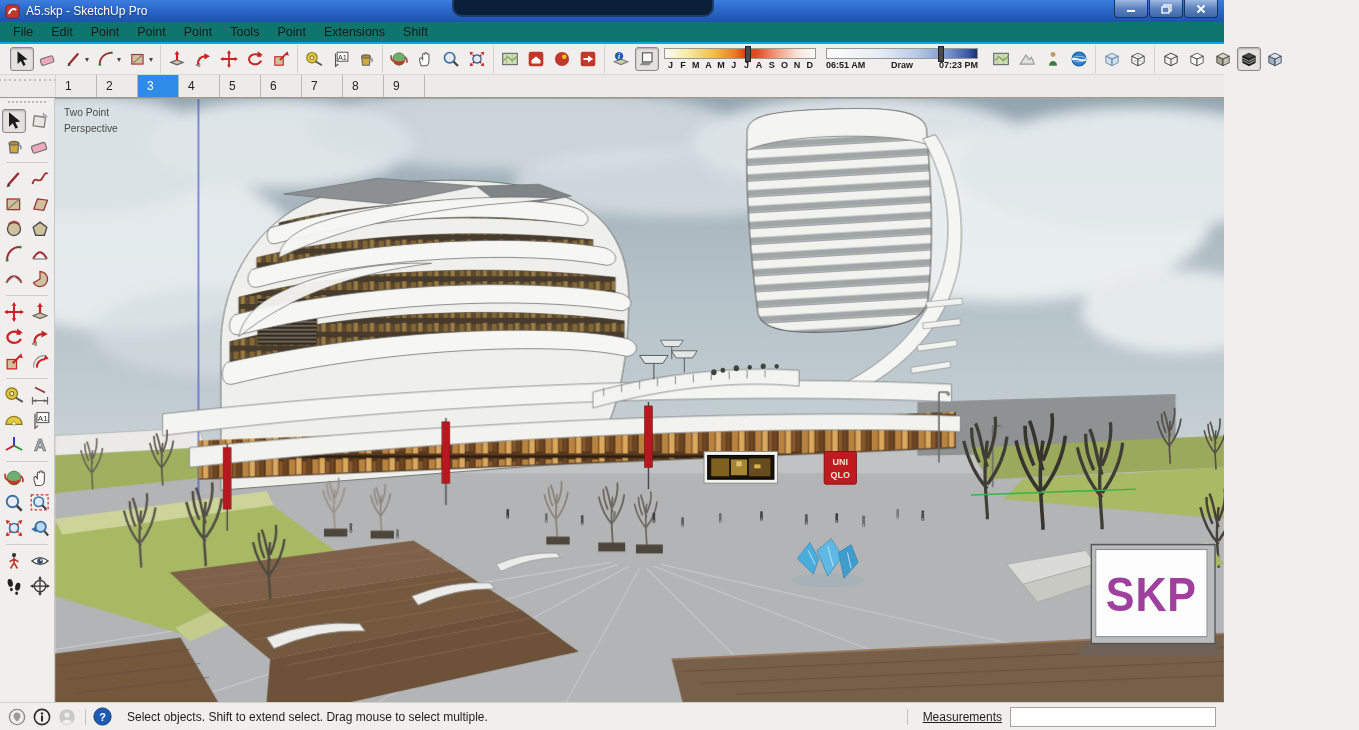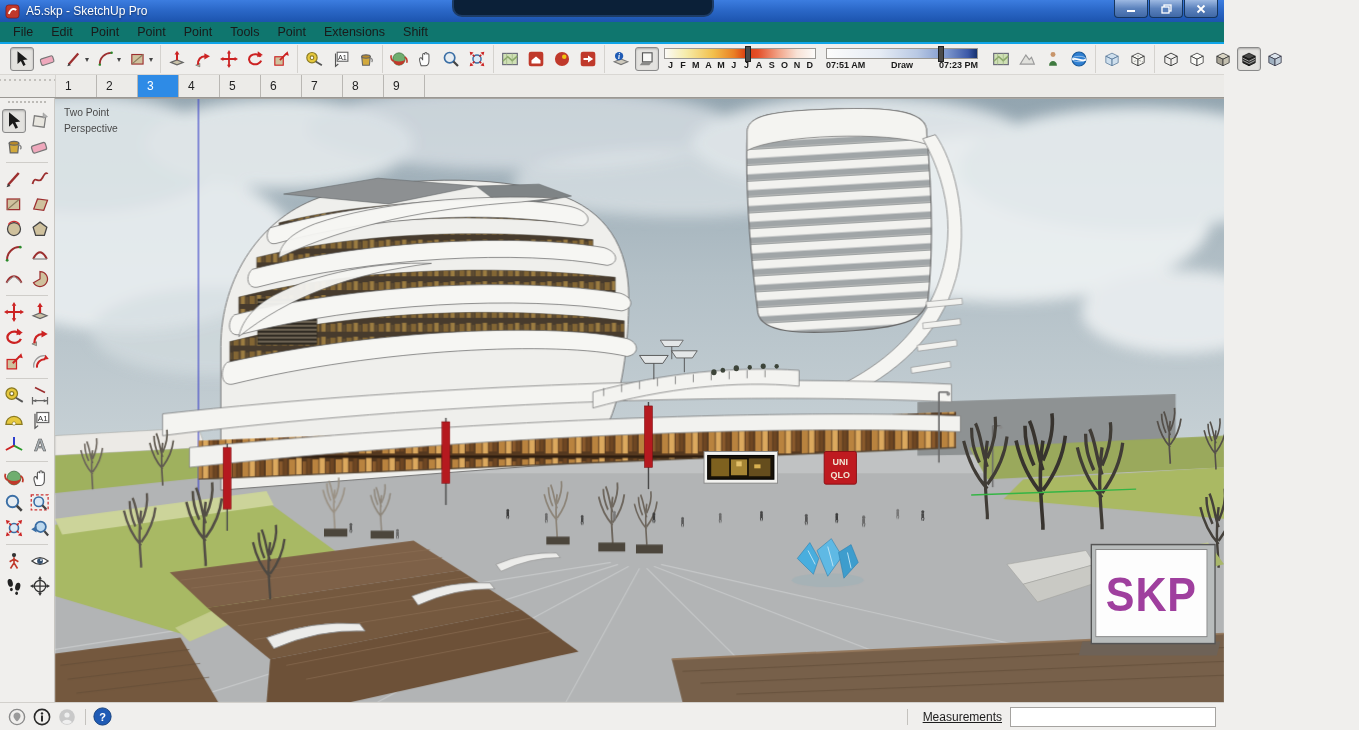--- a/index.html
+++ b/index.html
@@ -502,21 +502,21 @@
               <span>O</span>
               <span>N</span>
               <span>D</span>
             </div>
         </div>
         <div class="slider">
           <div class="slider-bar time-bar">
               <div class="slider-handle" id="time-handle" style="left: 74%;"></div>
             </div>
           <div class="slider-labels times">
-            <span>07:51 AM</span>
+            <span>06:51 AM</span>
             <span style="font-weight:bold;">Draw</span>
             <span>07:23 PM</span>
           </div>
         </div>
       </div>
     </div>
     <span id="toolbar-right" style="display:flex;align-items:center;">
         <div class="tgroup">
           <button class="tbtn">
             <svg class="ticon" viewBox="0 0 16 16">
@@ -1139,19 +1139,20 @@
           <path d="M4.2 14.2 C4.8 10.8 13.2 10.8 13.8 14.2 A 7.8 7.8 0 0 1 4.2 14.2 Z" fill="#efefef"></path>
         </svg>
     </span>
     <span class="sdiv"></span>
     <span class="sicon">
       <svg width="19" height="19" viewBox="0 0 19 19">
           <circle cx="9.5" cy="9.5" r="8.6" fill="#1f5bb5" stroke="#14407f"></circle>
           <text x="9.5" y="13.5" font-size="11" font-weight="bold" text-anchor="middle" fill="#fff" font-family="Liberation Sans, sans-serif">?</text>
         </svg>
     </span>
+    <span class="smsg">Select objects. Shift to extend select. Drag mouse to select multiple.</span>
     <span class="spacer"></span>
     <span class="sdiv"></span>
     <span class="meas-label">Measurements</span>
     <input class="meas-input" value="" style="">
   </div>
 
 </div>
 
 </body></html>

